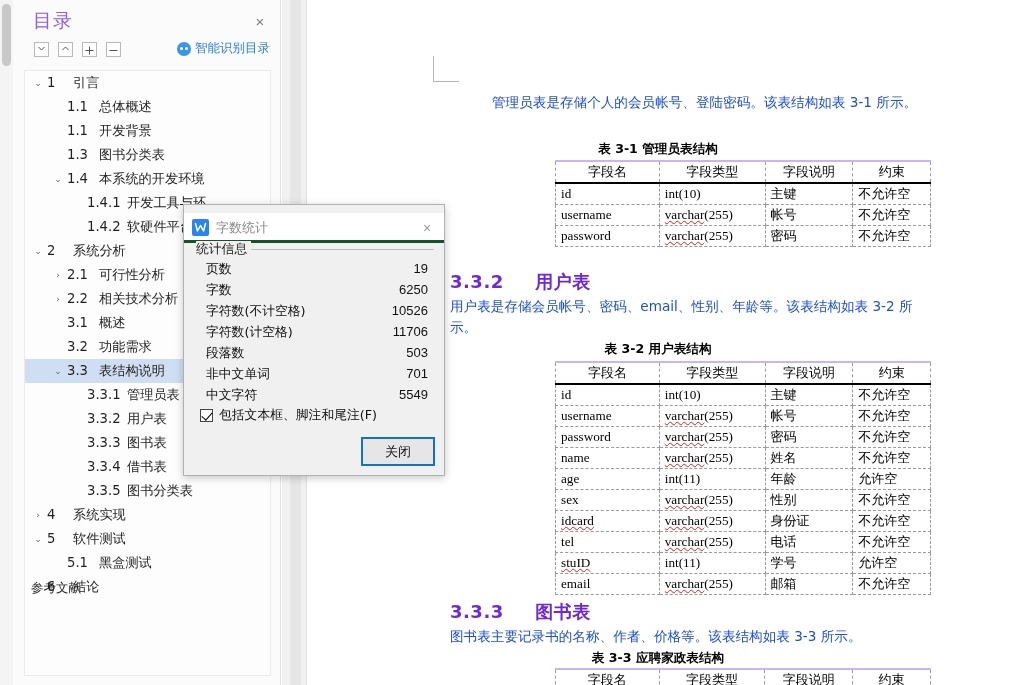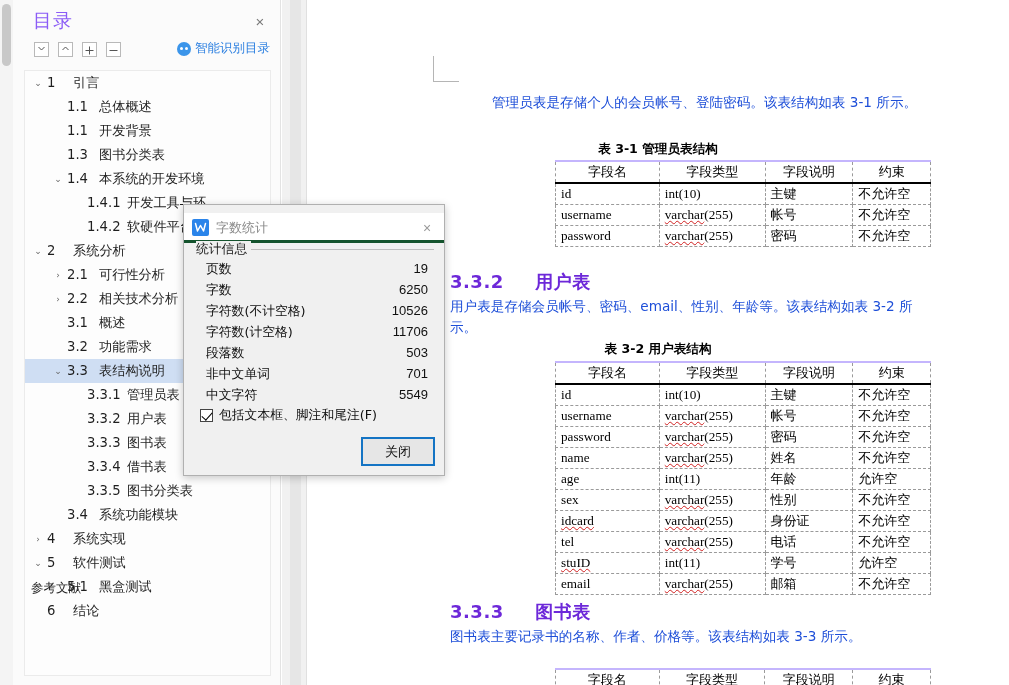--- a/index.html
+++ b/index.html
@@ -354,24 +354,20 @@
         </div>
         <div class="toc-item">
           <span class="num" style="left: 62px;">3.3.4</span>
           <span class="txt" style="left: 102px;">借书表</span>
         </div>
         <div class="toc-item">
           <span class="num" style="left: 62px;">3.3.5</span>
           <span class="txt" style="left: 102px;">图书分类表</span>
         </div>
         <div class="toc-item">
-          <span class="num" style="left: 42px;">3.4</span>
-          <span class="txt" style="left: 74px;">系统功能模块</span>
-        </div>
-        <div class="toc-item">
           <span class="arrow" style="left: 7px;">›</span>
           <span class="num" style="left: 22px;">4</span>
           <span class="txt" style="left: 48px;">系统实现</span>
         </div>
         <div class="toc-item">
           <span class="arrow" style="left: 7px;">⌄</span>
           <span class="num" style="left: 22px;">5</span>
           <span class="txt" style="left: 48px;">软件测试</span>
         </div>
         <div class="toc-item">
@@ -512,20 +508,21 @@
             </tr>
           </tbody>
         </table>
 
       <div class="heading" style="left:143px; top:600px;">
         <span>3.3.3</span>
         <span style="display:inline-block;width:18px"></span>
         <span>图书表</span>
       </div>
       <div class="para" style="left:143px; top:626px;">图书表主要记录书的名称、作者、价格等。该表结构如表 3-3 所示。</div>
+      <div class="tbl-caption" style="left:0px; top:650px;">表 3-3 应聘家政表结构</div>
       <table class="doc-tbl" id="tbl3" style="left:248px; top:668px; width:376px;">
           <thead>
             <tr>
               <th style="width: 104px;">字段名</th>
               <th style="width: 106px;">字段类型</th>
               <th style="width: 88px;">字段说明</th>
               <th style="width: 78px;">约束</th>
             </tr>
           </thead>
         </table>

